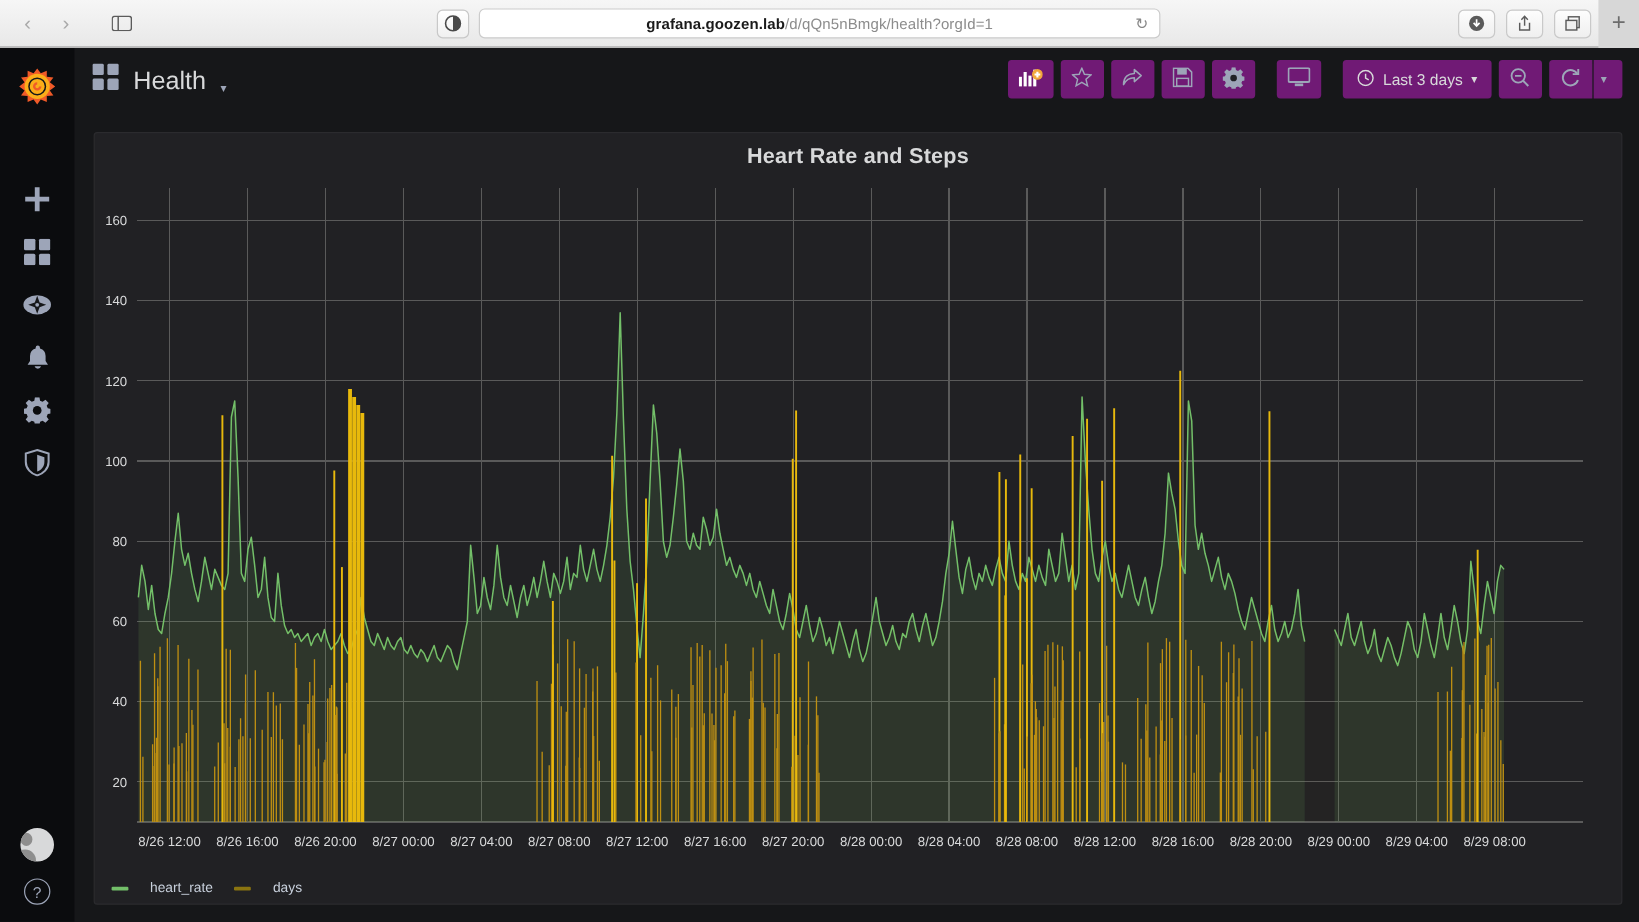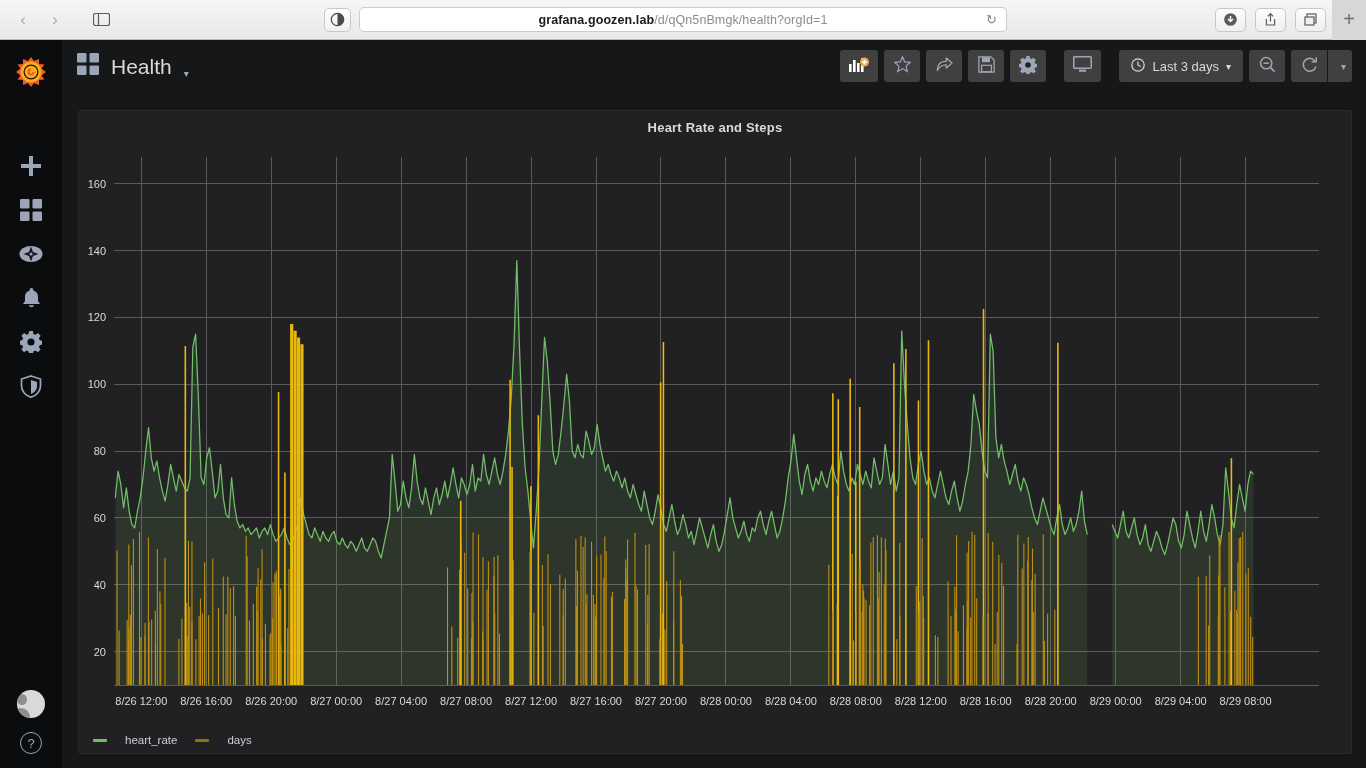--- a/index.html
+++ b/index.html
@@ -28,21 +28,21 @@
     width: 30px; height: 23px; margin-left: 14px;
     display: flex; align-items: center; justify-content: center;
   }
   .url-zone { flex: 1; display: flex; align-items: center; justify-content: center; gap: 8px; }
   .shield-btn {
     width: 27px; height: 24px; border: 1px solid #c8c8c8; border-radius: 5px;
     background: linear-gradient(#ffffff, #f0f0f0);
     display: flex; align-items: center; justify-content: center;
   }
   #url-bar {
-    width: 648px; height: 25px;
+    width: 568px; height: 25px;
     background: #fff; border: 1px solid #ccc; border-radius: 5px;
     display: flex; align-items: center; justify-content: center;
     position: relative;
   }
   #url-text {
     font-size: 12.5px; color: #8c8c8c; letter-spacing: .1px;
     white-space: nowrap;
   }
   #url-text b { color: #1a1a1a; font-weight: 600; }
   #reload-icon {
@@ -96,36 +96,36 @@
   #topbar {
     position: absolute; left: 62px; top: 0; width: 1304px; height: 52px;
     display: flex; align-items: center;
   }
   #dash-title-group { display: flex; align-items: flex-end; gap: 12px; margin-left: 15px; }
   #dash-title { color: #d8d9da; font-size: 21px; font-weight: 400; }
   #dash-caret { color: #9da5b8; font-size: 10px; }
   #toolbar { margin-left: auto; display: flex; align-items: center; gap: 6px; margin-right: 14px; }
   .tb {
     height: 32px; min-width: 36px; padding: 0 9px;
-    background: #404040; border-radius: 3px;
-    display: flex; align-items: center; justify-content: flex-end; gap: 6px;
+    background: #701a75; border-radius: 3px;
+    display: flex; align-items: center; justify-content: space-between; gap: 6px;
     color: #9da5b8; font-size: 13px;
   }
   .tb.sep { margin-left: 12px; }
   #time-picker { padding: 0 12px; color: #d8d9da; gap: 7px; }
   #refresh-group { display: flex; gap: 1px; }
   #refresh-caret { min-width: 24px; padding: 0 6px; }
 
   
   #panel {
     position: absolute; left: 78px; top: 70px; width: 1274px; height: 644px;
     background: #212124; border: 1px solid #2b2b2e; border-radius: 3px;
   }
   #panel-title {
-    text-align: center; color: #d8d9da; font-size: 13px; font-weight: bold;
+    text-align: center; color: #d8d9da; font-size: 18px; font-weight: bold;
     padding-top: 9px; letter-spacing: .2px;
   }
   #plot-wrap { position: absolute; left: 0; top: 32px; width: 1274px; height: 612px; }
   #chart-svg { display: block; }
 
   .ytick { fill: #d8d9da; font-size: 11px; text-anchor: end; font-family: "Liberation Sans", sans-serif; }
   .xtick { fill: #d8d9da; font-size: 11px; text-anchor: middle; font-family: "Liberation Sans", sans-serif; }
   .gridline { stroke: #5a5a5a; stroke-width: 1; shape-rendering: crispEdges; }
   .axisline { stroke: #5a5a5a; stroke-width: 1; shape-rendering: crispEdges; }
 

